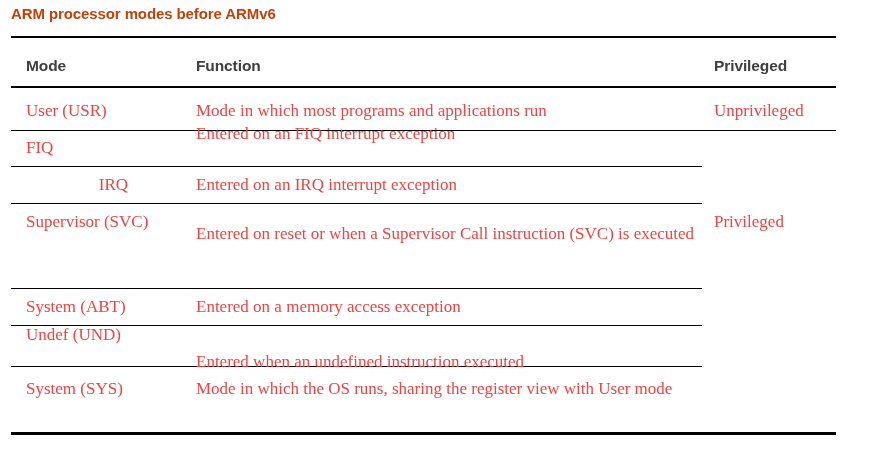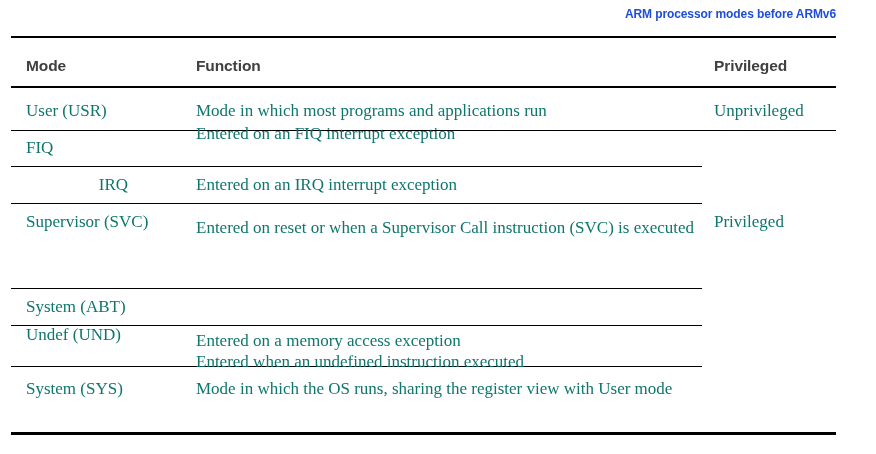--- a/index.html
+++ b/index.html
@@ -24,27 +24,27 @@
     width: 876px;
     height: 454px;
   }
 
   
   .table-title {
     position: absolute;
     left: 11px;
     top: 4px;
     width: 825px;
-    text-align: right;
+    text-align: left;
     font-family: "Liberation Sans", sans-serif;
     font-weight: bold;
-    font-size: 12px;
+    font-size: 15px;
     letter-spacing: -0.1px;
     line-height: 20px;
-    color: #1d4ed8;
+    color: #c2410c;
     white-space: nowrap;
   }
 
   
   .tbl {
     position: absolute;
     left: 11px;
     top: 36px;
     width: 825px;
   }
@@ -78,21 +78,21 @@
     font-size: 15.5px;
     line-height: 20px;
     color: #404040;
     letter-spacing: -0.1px;
   }
 
   .body-txt {
     font-family: "Liberation Serif", serif;
     font-size: 17px;
     line-height: 22px;
-    color: #0f766e;
+    color: #ef4444;
   }
 </style>
 </head>
 <body>
 
 <div class="page">
 
   <div class="table-title">ARM processor modes before ARMv6</div>
 
   <div class="tbl">
@@ -118,25 +118,25 @@
     <div class="cell body-txt col-function" style="top:64px;font-family:Liberation Serif, serif;">Mode in which most programs and applications run</div>
     <div class="cell body-txt col-privilege" style="top:64px;">Unprivileged</div>
 
     <div class="cell body-txt col-mode" style="top:101px;">FIQ</div>
     <div class="cell body-txt col-function" style="top:87px;">Entered on an FIQ interrupt exception</div>
 
     <div class="cell body-txt col-mode" style="top:138px;text-align:center;">IRQ</div>
     <div class="cell body-txt col-function" style="top:138px;">Entered on an IRQ interrupt exception</div>
 
     <div class="cell body-txt col-mode" style="top:175px;">Supervisor (SVC)</div>
-    <div class="cell body-txt col-function" style="top:181px; width:505px;">Entered on reset or when a Supervisor Call instruction (SVC) is executed</div>
+    <div class="cell body-txt col-function" style="top:187px; width:505px;">Entered on reset or when a Supervisor Call instruction (SVC) is executed</div>
     <div class="cell body-txt col-privilege" style="top:175px;">Privileged</div>
 
     <div class="cell body-txt col-mode" style="top:260px;">System (ABT)</div>
-    <div class="cell body-txt col-function" style="top:260px;margin-top:34px;">Entered on a memory access exception</div>
+    <div class="cell body-txt col-function" style="top:260px;">Entered on a memory access exception</div>
 
     <div class="cell body-txt col-mode" style="top:288px;">Undef (UND)</div>
     <div class="cell body-txt col-function" style="top:315px;">Entered when an undefined instruction executed</div>
 
     <div class="cell body-txt col-mode" style="top:342px;">System (SYS)</div>
     <div class="cell body-txt col-function" style="top:342px; width:490px;">Mode in which the OS runs, sharing the register view with User mode</div>
 
   </div>
 </div>
 

